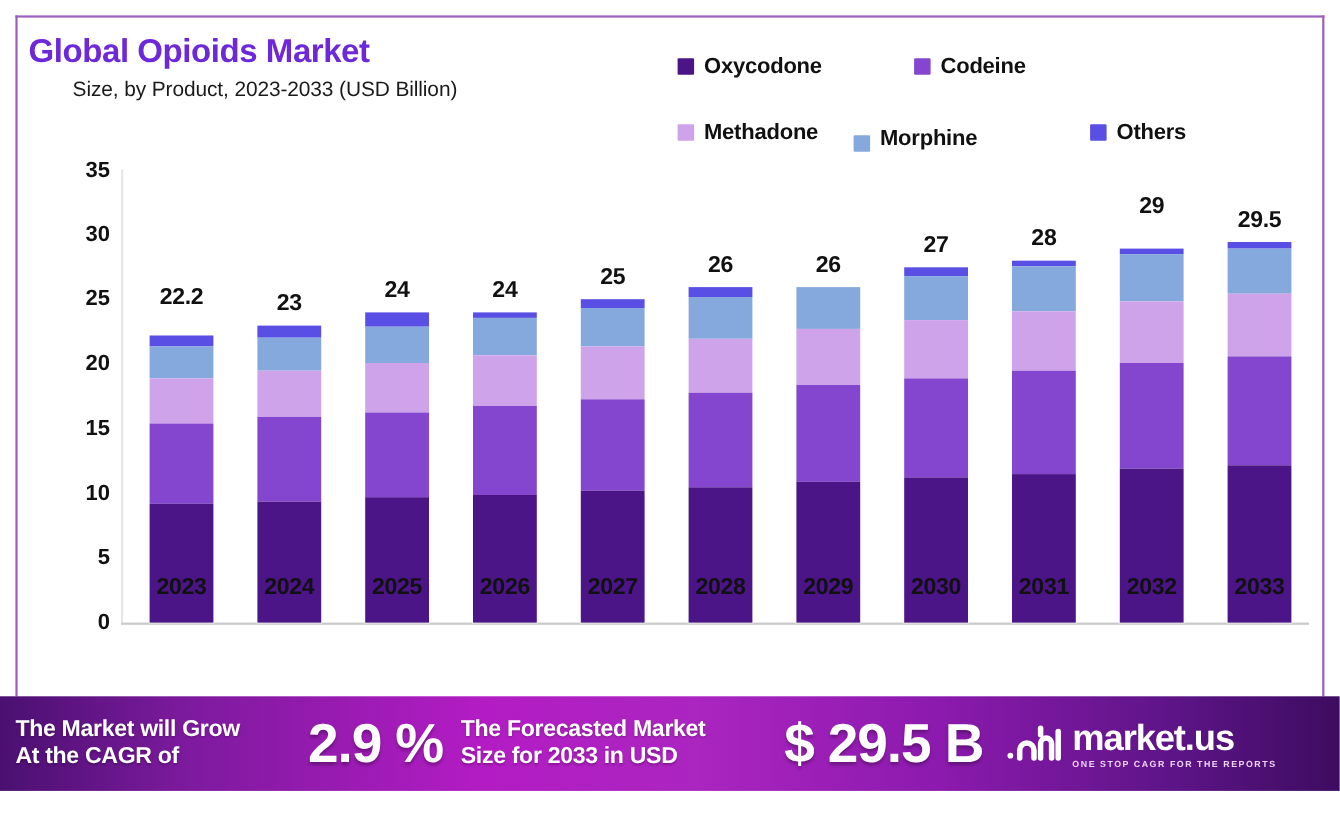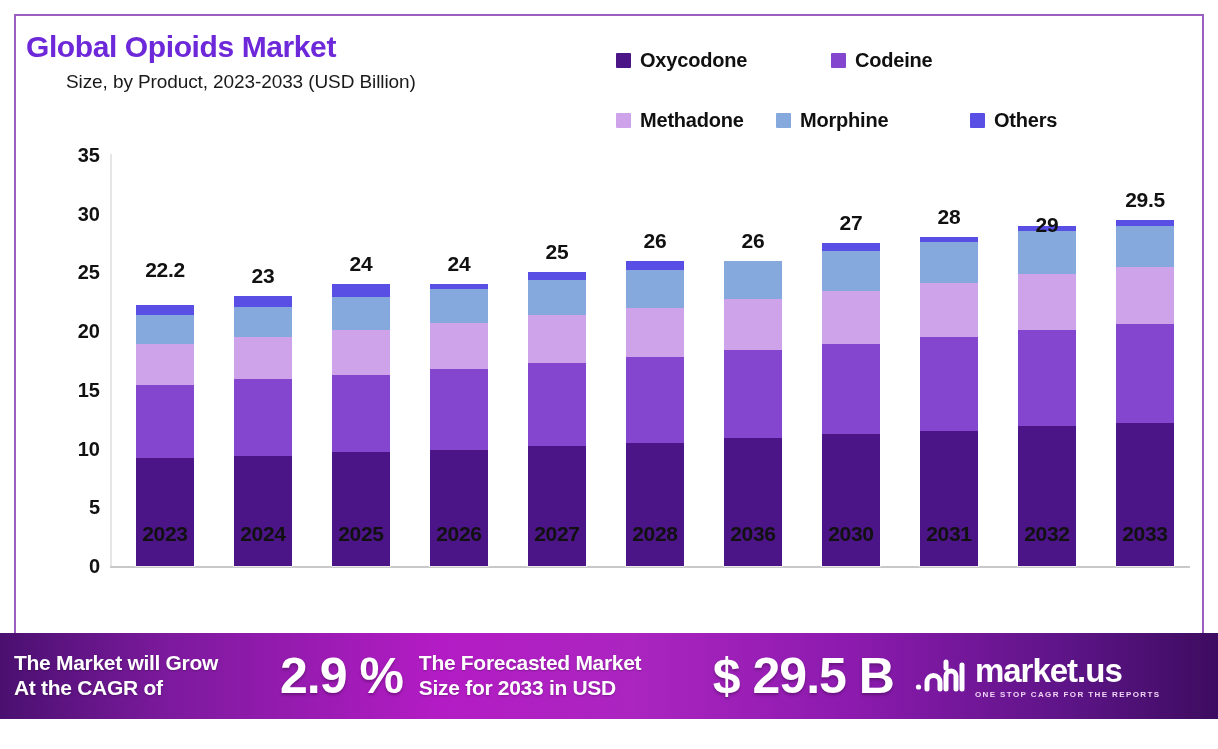--- a/index.html
+++ b/index.html
@@ -67,21 +67,21 @@
   }
   .legend-item {
     display: flex;
     align-items: center;
     height: 36px;
     margin-bottom: 24px;
   }
   .legend-item:nth-child(1) { width: 215px; }
   .legend-item:nth-child(2) { width: 238px; }
   .legend-item:nth-child(3) { width: 160px; }
-  .legend-item:nth-child(4) { width: 194px; }
+  .legend-item:nth-child(4) { width: 215px; align-items: flex-end; }
   .legend-item:nth-child(5) { width: 205px; }
   .legend-swatch {
     width: 15px;
     height: 15px;
     flex: 0 0 15px;
     margin-right: 9px;
     border-radius: 1px;
   }
   .legend-label {
     font-size: 20px;
@@ -366,21 +366,21 @@
           </div>
           <div class="bar-group" style="left: 688px; height: 615px;">
             <div class="bar" style="height: 305.314px; bottom: 0px;">
               <div class="seg" style="height: 127.997px; background: rgb(75, 20, 135);"></div>
               <div class="seg" style="height: 88.0714px; background: rgb(132, 70, 206);"></div>
               <div class="seg" style="height: 50.4943px; background: rgb(207, 163, 234);"></div>
               <div class="seg" style="height: 38.7514px; background: rgb(134, 169, 221);"></div>
               <div class="seg" style="height: 0px; background: rgb(90, 79, 228);"></div>
             </div>
             <div class="bar-total" style="bottom: 313.314px;">26</div>
-            <div class="x-tick">2036</div>
+            <div class="x-tick">2029</div>
           </div>
           <div class="bar-group" style="left: 786px; height: 615px;">
             <div class="bar" style="height: 322.929px; bottom: 0px;">
               <div class="seg" style="height: 131.52px; background: rgb(75, 20, 135);"></div>
               <div class="seg" style="height: 90.42px; background: rgb(132, 70, 206);"></div>
               <div class="seg" style="height: 52.8429px; background: rgb(207, 163, 234);"></div>
               <div class="seg" style="height: 39.9257px; background: rgb(134, 169, 221);"></div>
               <div class="seg" style="height: 8.22px; background: rgb(90, 79, 228);"></div>
             </div>
             <div class="bar-total" style="bottom: 330.929px;">27</div>
@@ -398,21 +398,21 @@
             <div class="x-tick">2031</div>
           </div>
           <div class="bar-group" style="left: 982px; height: 615px;">
             <div class="bar" style="height: 340.543px; bottom: 0px;">
               <div class="seg" style="height: 139.74px; background: rgb(75, 20, 135);"></div>
               <div class="seg" style="height: 96.2914px; background: rgb(132, 70, 206);"></div>
               <div class="seg" style="height: 56.3657px; background: rgb(207, 163, 234);"></div>
               <div class="seg" style="height: 42.2743px; background: rgb(134, 169, 221);"></div>
               <div class="seg" style="height: 5.87143px; background: rgb(90, 79, 228);"></div>
             </div>
-            <div class="bar-total" style="bottom: 329px;">29</div>
+            <div class="bar-total" style="bottom: 366px;">29</div>
             <div class="x-tick">2032</div>
           </div>
           <div class="bar-group" style="left: 1080px; height: 615px;">
             <div class="bar" style="height: 346.414px; bottom: 0px;">
               <div class="seg" style="height: 143.263px; background: rgb(75, 20, 135);"></div>
               <div class="seg" style="height: 98.64px; background: rgb(132, 70, 206);"></div>
               <div class="seg" style="height: 57.54px; background: rgb(207, 163, 234);"></div>
               <div class="seg" style="height: 41.1px; background: rgb(134, 169, 221);"></div>
               <div class="seg" style="height: 5.87143px; background: rgb(90, 79, 228);"></div>
             </div>

